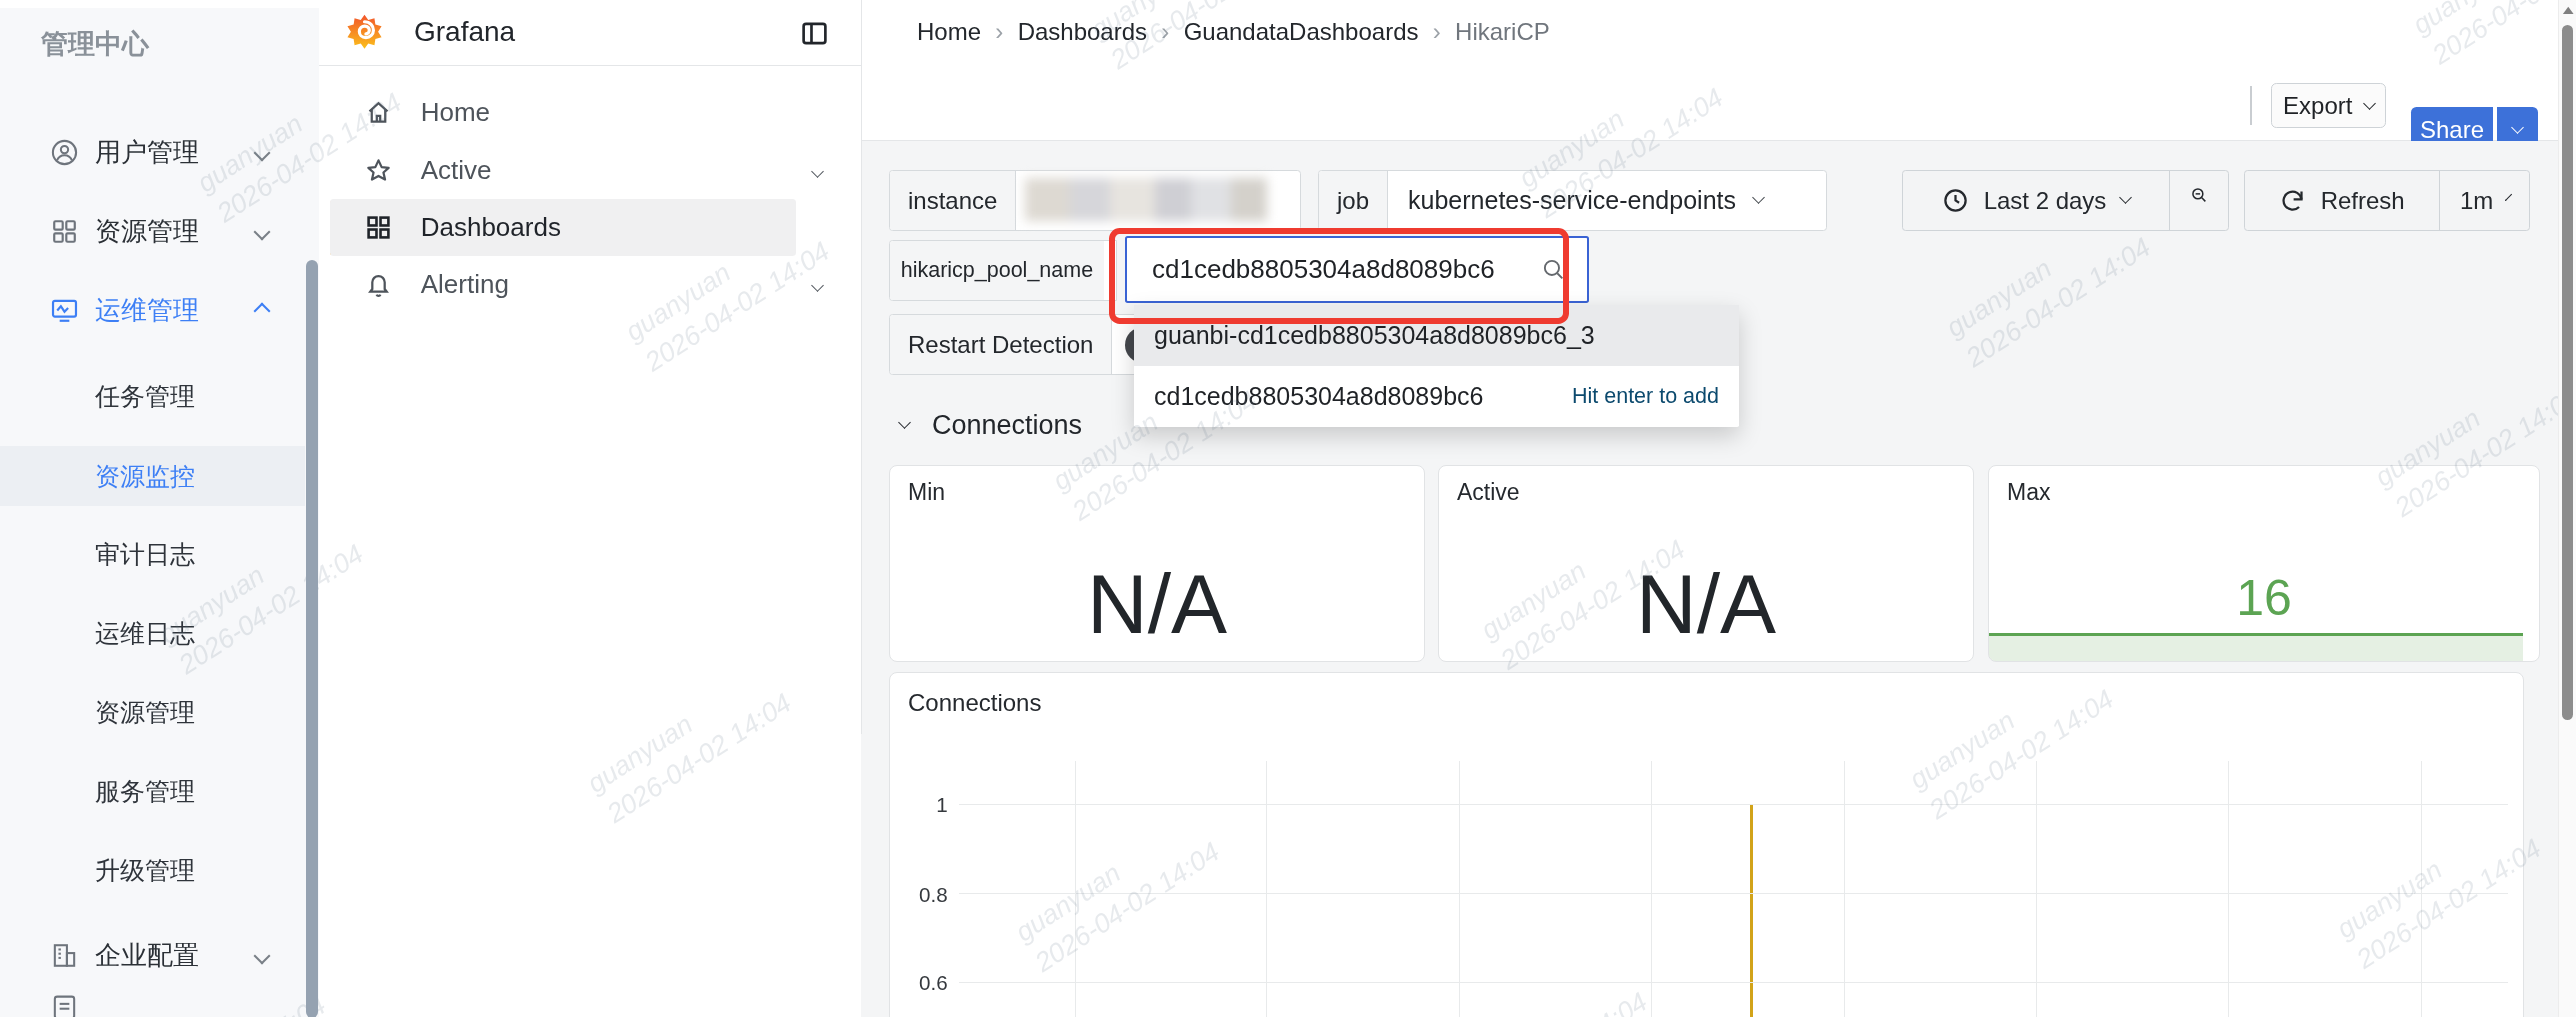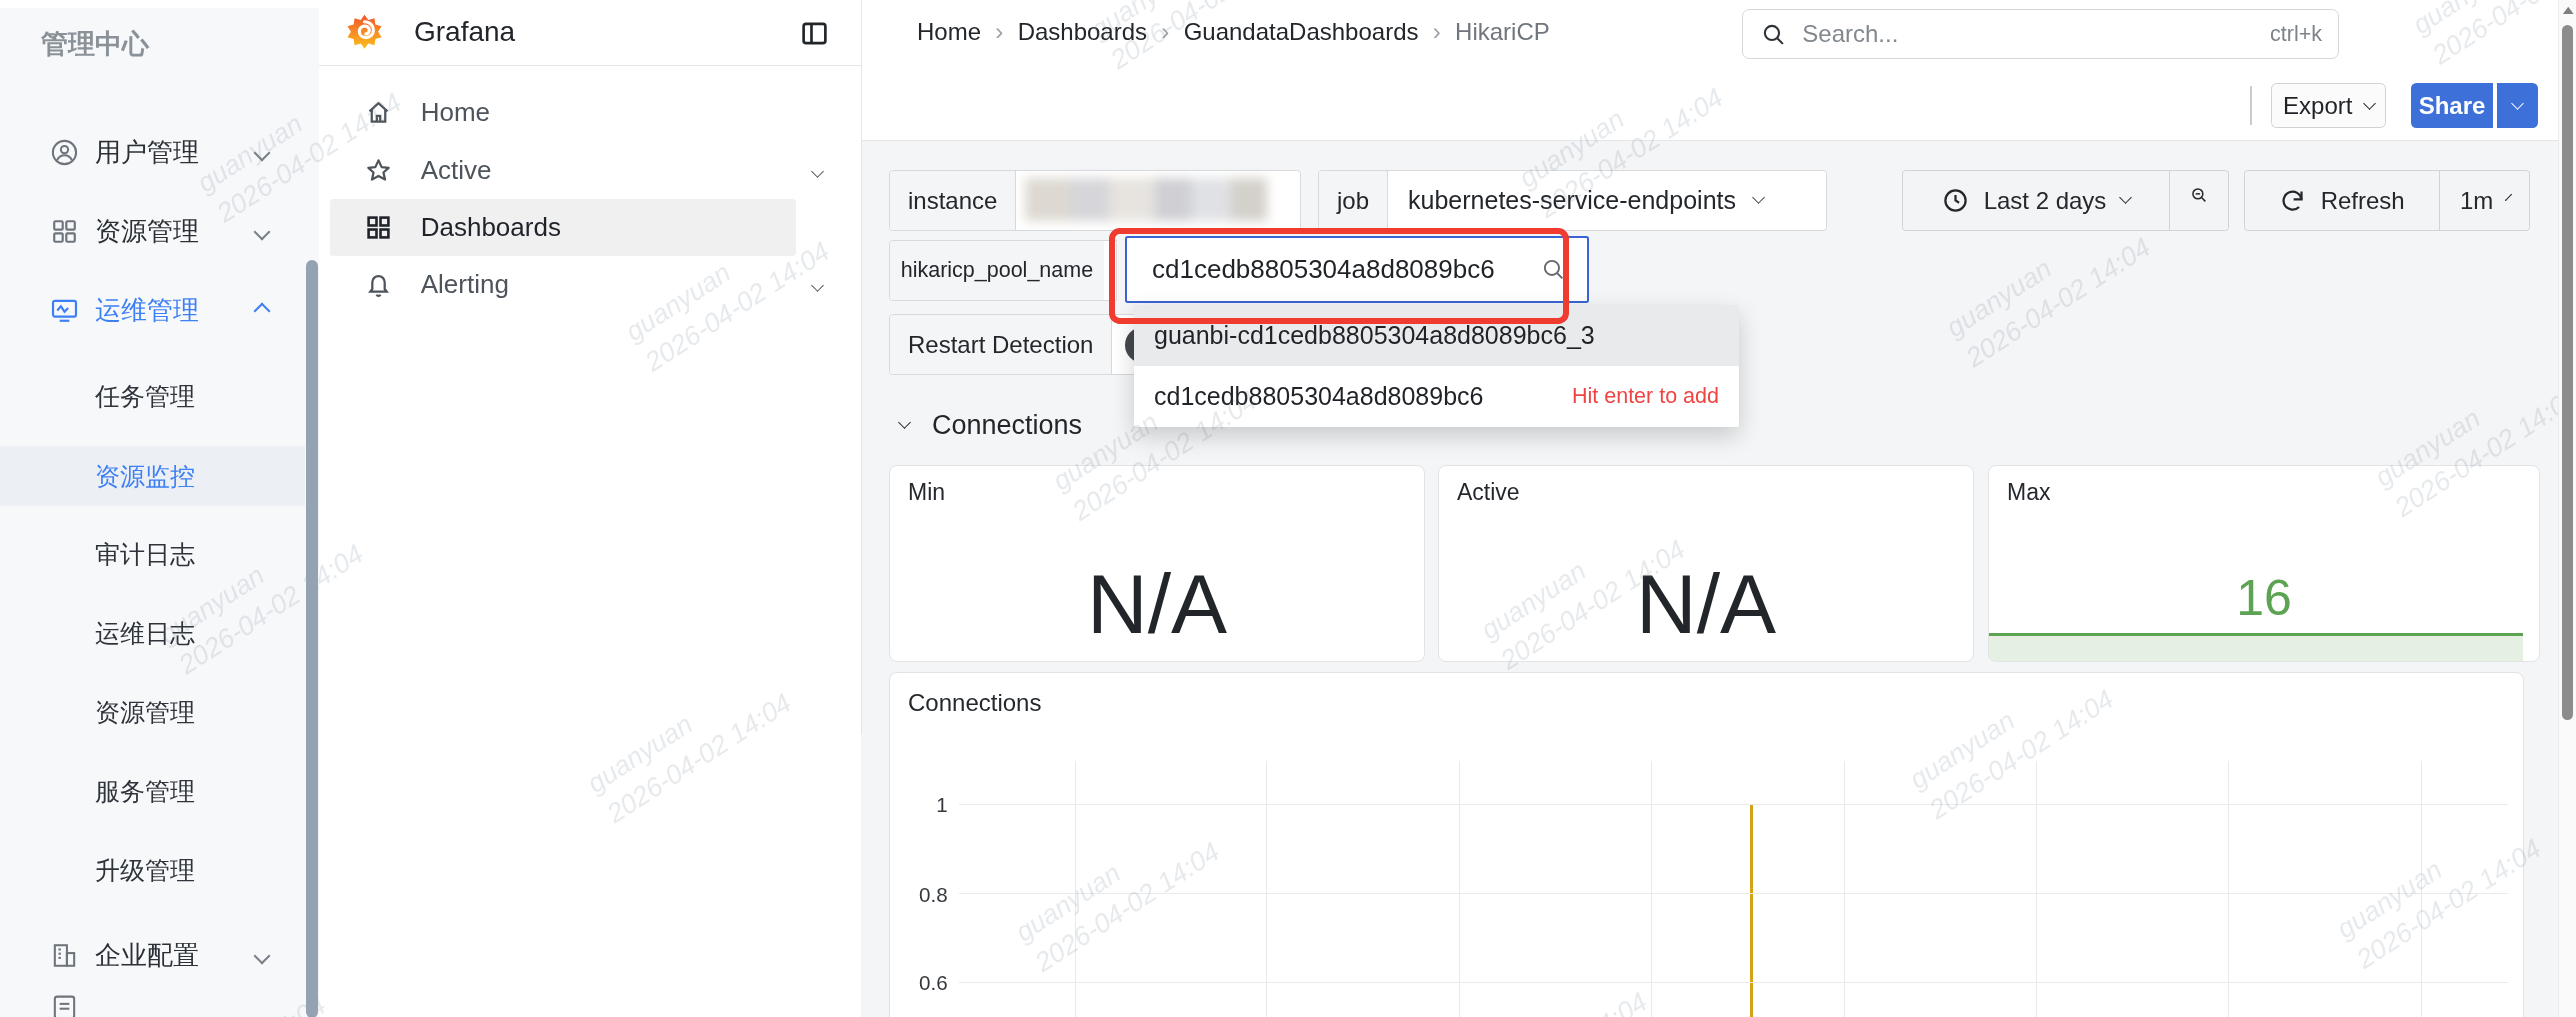--- a/index.html
+++ b/index.html
@@ -40,21 +40,21 @@
              border-radius:7.2px;background:#fff;display:flex;align-items:center;}
   #searchbox input{border:none;outline:none;flex:1;font-size:24px;color:#33383D;background:transparent;
                    font-family:inherit;}
   #searchbox input::placeholder{color:#82888E;}
   
   #tbar{left:861px;top:65px;width:1715px;height:75px;background:#fff;border-bottom:0.9px solid #E4E6E8;}
   .btn-outline{position:absolute;border:0.9px solid #CED3D7;border-radius:5.4px;background:#FBFBFB;
                display:flex;align-items:center;justify-content:center;font-size:24px;color:#1F2226;
                gap:12.5px;cursor:pointer;}
   .btn-blue{position:absolute;background:#3D71D9;color:#fff;display:flex;align-items:center;
-            justify-content:center;font-size:24px;font-weight:700;cursor:pointer;}
+            justify-content:center;font-size:24px;font-weight:400;cursor:pointer;margin-top:24px;}
   
   #content{left:861px;top:141px;width:1715px;height:877px;background:#F4F5F6;}
   .ctl{position:absolute;border:0.9px solid #D6DADD;border-radius:3.6px;background:#fff;display:flex;align-items:stretch;}
   .ctl-label{background:#F4F5F6;display:flex;align-items:center;padding:0 18px;
              border-right:0.9px solid #D6DADD;color:#23272C;font-size:24px;border-radius:3.6px 0 0 3.6px;white-space:nowrap;}
   .ctl-val{display:flex;align-items:center;font-size:25px;color:#23272C;position:relative;flex:1;}
   .btngroup{position:absolute;border:0.9px solid #CFD4D8;border-radius:3.6px;background:#F3F4F5;
             display:flex;align-items:stretch;color:#24282D;font-weight:500;font-size:24px;}
   .bg-divider{width:0.9px;background:#CFD4D8;}
   .bg-btn{display:flex;align-items:center;justify-content:center;gap:14.3px;cursor:pointer;padding:0 20px;}
@@ -63,21 +63,21 @@
                    border:2.7px solid #3A63D4;border-radius:2.7px;display:flex;align-items:center;z-index:20;}
   #pool-input-wrap input{border:none;outline:none;flex:1;margin-left:23px;font-size:26px;color:#1F2226;
                          font-family:inherit;background:transparent;}
   #red-box{position:absolute;left:1109px;top:228px;width:448px;height:84px;border:6.3px solid #EF3B30;
            border-radius:10.7px;z-index:70;pointer-events:none;}
   
   #dropdown{position:absolute;left:1134px;top:305px;width:605px;z-index:30;background:#fff;
             box-shadow:0 9px 23px rgba(0,0,0,.18);border-radius:1.8px;}
   .dd-item{height:61px;display:flex;align-items:center;font-size:25px;color:#1F2226;padding:0 20px;cursor:pointer;}
   .dd-item.hl{background:#E9EAEC;}
-  .dd-hint{margin-left:auto;font-size:21.5px;color:#ef4444;}
+  .dd-hint{margin-left:auto;font-size:21.5px;color:#0c4a6e;}
   
   .panel{position:absolute;background:#fff;border:0.9px solid #E1E3E5;border-radius:8px;}
   .panel-title{position:absolute;left:18px;top:12.5px;font-size:23px;font-weight:500;color:#25292E;}
   .stat-val{position:absolute;left:0;right:0;text-align:center;font-weight:500;color:#22262A;}
   .hgrid{position:absolute;height:0.9px;background:#E8EAEB;}
   .vgrid{position:absolute;width:0.9px;background:#E8EAEB;}
   .ytick{position:absolute;width:54px;text-align:right;font-size:20.6px;color:#35393E;}
   
   #wm-layer{position:absolute;left:-1075px;top:-1164px;width:5016px;height:3404px;
             transform:rotate(-33deg);z-index:40;pointer-events:none;}
@@ -187,30 +187,20 @@
     <div class="abs flex" style="left:598px;top:0;height:64px;gap:14.3px;">
       <span class="crumb">Home</span>
       <span class="crumb-sep">›</span>
       <span class="crumb">Dashboards</span>
       <span class="crumb-sep">›</span>
       <span class="crumb">GuandataDashboards</span>
       <span class="crumb-sep">›</span>
       <span class="crumb last">HikariCP</span>
     </div>
 
-    <div id="searchbox">
-      <span style="margin:0 14.3px 0 18px;width:25px;height:25px;color:#2F3439;">
-        <svg viewBox="0 0 24 24" fill="none" stroke="currentColor" stroke-width="2">
-          <circle cx="10.5" cy="10.5" r="6.8"></circle>
-            <line x1="15.6" y1="15.6" x2="21" y2="21"></line>
-          </svg>
-      </span>
-      <input type="text" placeholder="Search..." style="">
-      <span style="margin-right:16px;font-size:21.5px;color:#7C838A;">ctrl+k</span>
-    </div>
 
   </header>
 
   <div id="tbar" class="abs">
     <div class="abs" style="left:1389px;top:20.6px;width:1.8px;height:39px;background:#C9CDD1;"></div>
     <button class="btn-outline" style="left:1410px;top:18px;width:115px;height:45px;border-radius:5.4px;background:#FBFBFB;font-family:inherit;">
       <span>Export</span>
       <span class="chv sm" style="margin-top:-3.6px;color:#1F2226;"></span>
     </button>
     <div class="btn-blue" style="left:1550px;top:18px;width:82px;height:45px;border-radius:5.4px 0 0 5.4px;">

